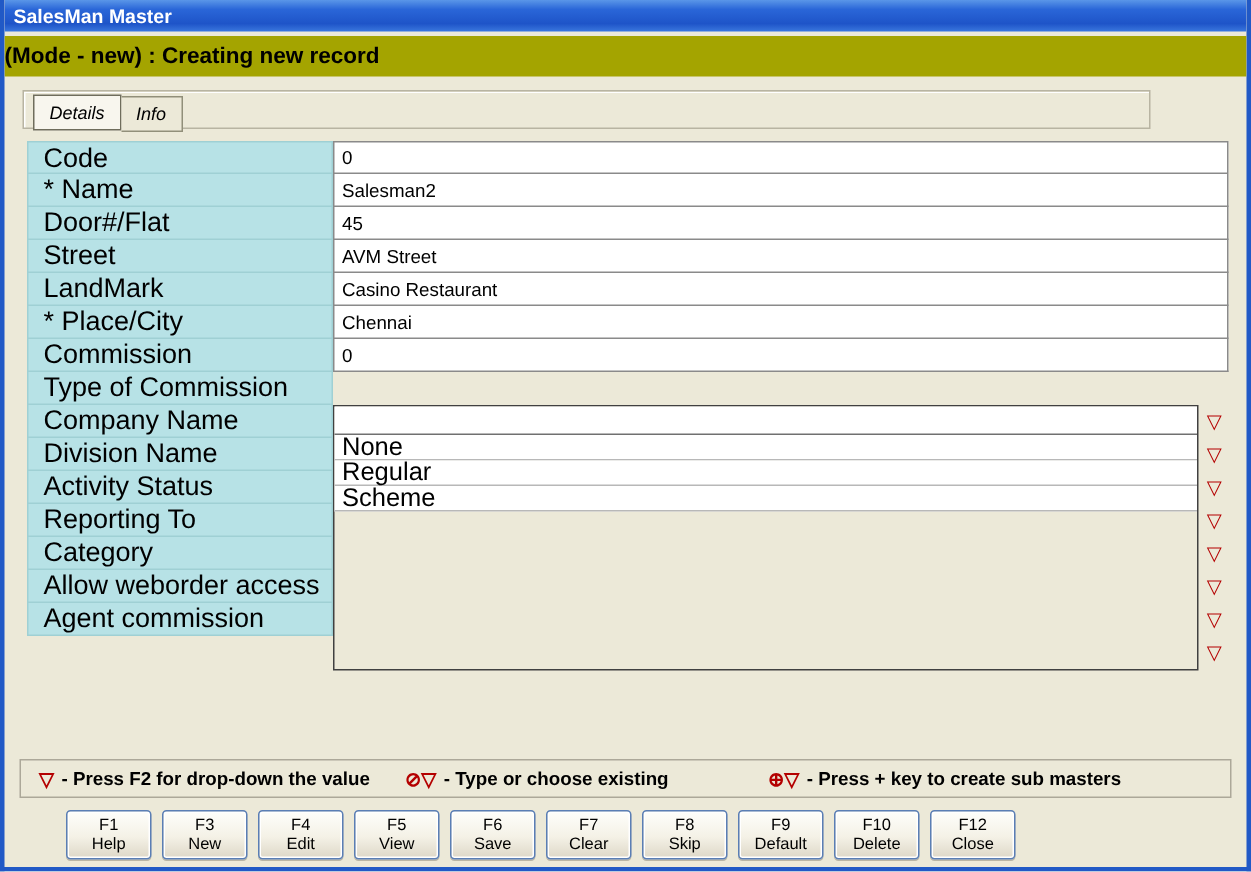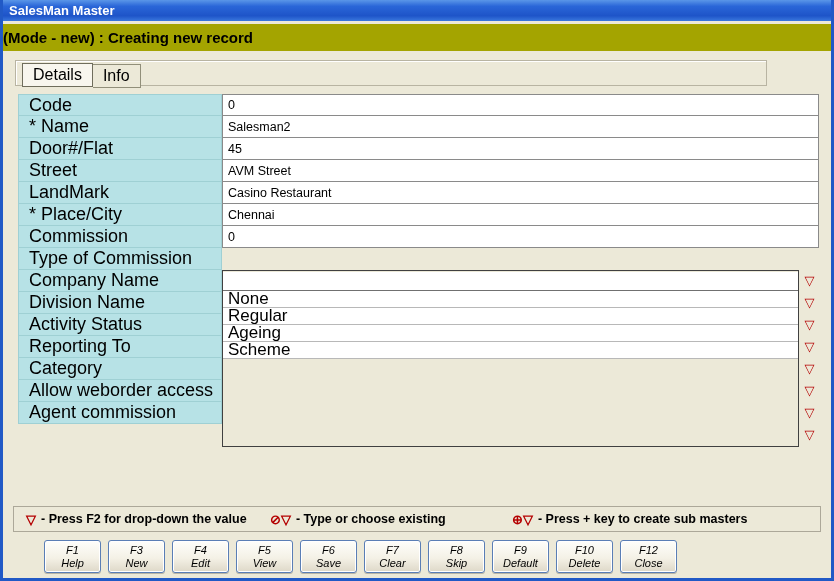--- a/index.html
+++ b/index.html
@@ -30,23 +30,23 @@
     font-size:15px; font-weight:bold; color:#000;text-align:right;
   }
   
   .tabstrip {
     position:absolute; top:60px; left:12px; width:752px; height:26px;
     border:1px solid #b8b4a2;
     box-shadow:inset 1px 1px 0 #ffffff;
     display:flex; align-items:flex-start; padding:2px 0 0 6px;
   }
   .tab {
-    height:20px; padding:11px 10px; font-size:16px;
+    height:20px; padding:11px 10px; font-size:12px;
     display:flex; align-items:center;
-    border:1px solid #918f7a; background:#ece9d8; cursor:default;
+    border:1px solid #918f7a; background:#ece9d8; cursor:default;font-style:italic;
   }
   .tab.active { background:#f8f6ee; border-color:#6f6d5c; }
   .tab + .tab { border-left:none; height:19px; margin-top:1px; }
   
   .form {
     position:absolute; top:94px; left:15px; width:801px; height:353px;
   }
   .row { display:flex; height:22px; }
   .flabel {
     width:204px; height:22px;
@@ -100,21 +100,20 @@
     display:flex; gap:7px; padding-left:41px; align-items:flex-start;
   }
   .fbtn {
     width:57px; height:33px;
     display:flex; flex-direction:column; align-items:center; justify-content:center;
     font-size:11px; line-height:13px; color:#000;
     border:1px solid #5a7eb5; border-radius:3px;
     background:linear-gradient(180deg,#fefefb 0%,#f4f1e6 55%,#ded8c8 100%);
     box-shadow:inset 0 0 0 1px #ffffff, 0 1px 0 #b9b5a5;
     cursor:default;
-    font-style:italic;
   }
 </style>
 </head>
 <body>
 
 <div class="window">
 
   <div class="titlebar">
     <span>SalesMan Master</span>
   </div>
@@ -180,21 +179,20 @@
     </div>
     <div class="row">
       <div class="flabel">Agent commission</div>
     </div>
 
     <div class="combo-group">
       <input class="combo-input" style="width: 100%; border-left: 0px; border-right: 0px; border-top: 0px; outline: none; font-family: &quot;Liberation Sans&quot;, sans-serif; font-size: 12.5px; padding-left: 5px;" value="">
       <div>
         <div class="dd-item">None</div>
         <div class="dd-item">Regular</div>
-        <div class="dd-item">Ageing</div>
         <div class="dd-item">Scheme</div>
       </div>
     </div>
 
     <span class="tri" style="top:179px">▽</span>
     <span class="tri" style="top:201px">▽</span>
     <span class="tri" style="top:223px">▽</span>
     <span class="tri" style="top:245px">▽</span>
     <span class="tri" style="top:267px">▽</span>
     <span class="tri" style="top:289px">▽</span>

